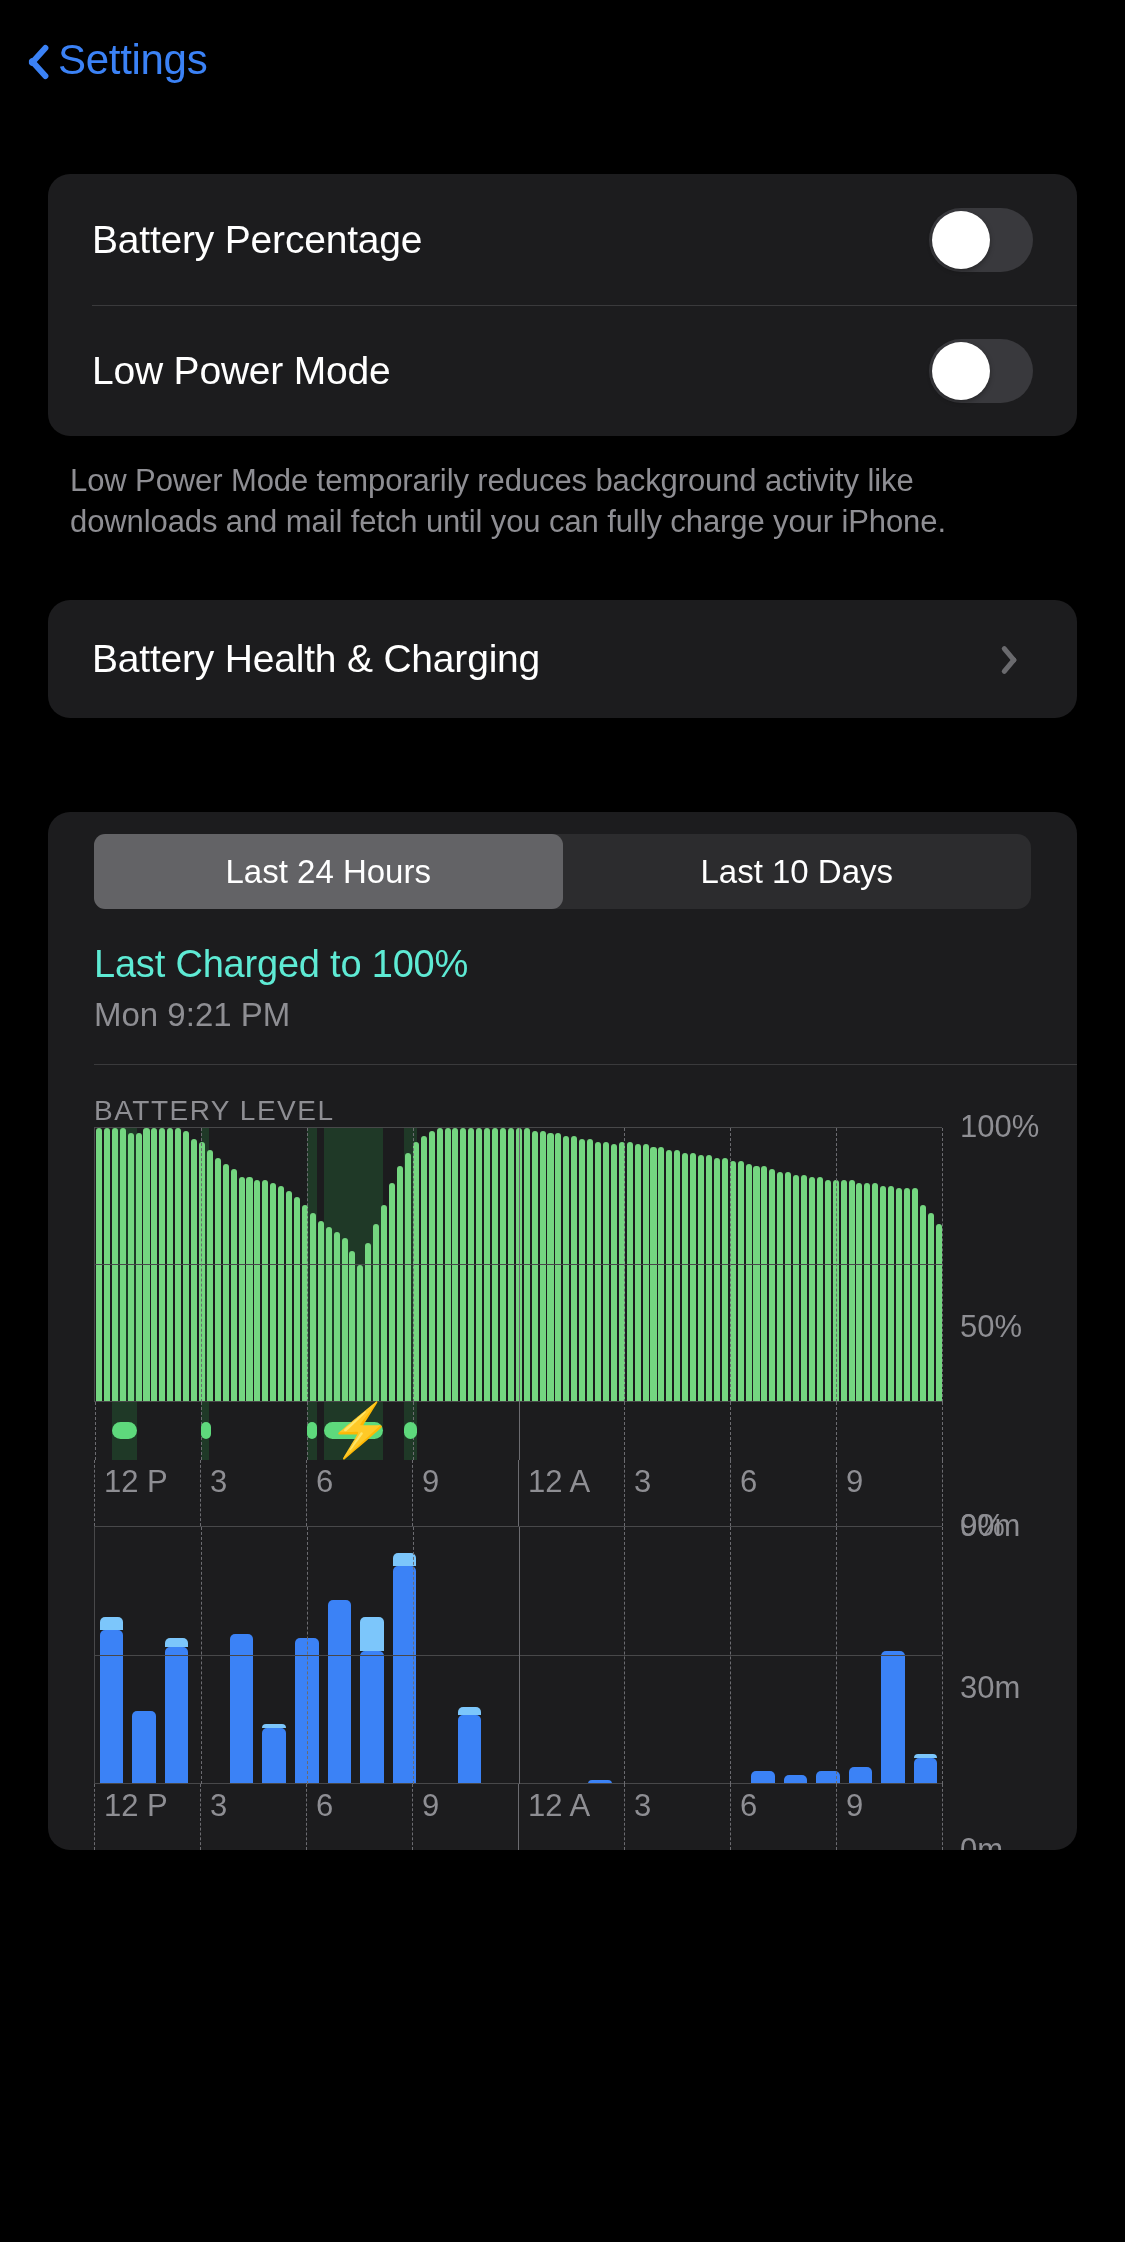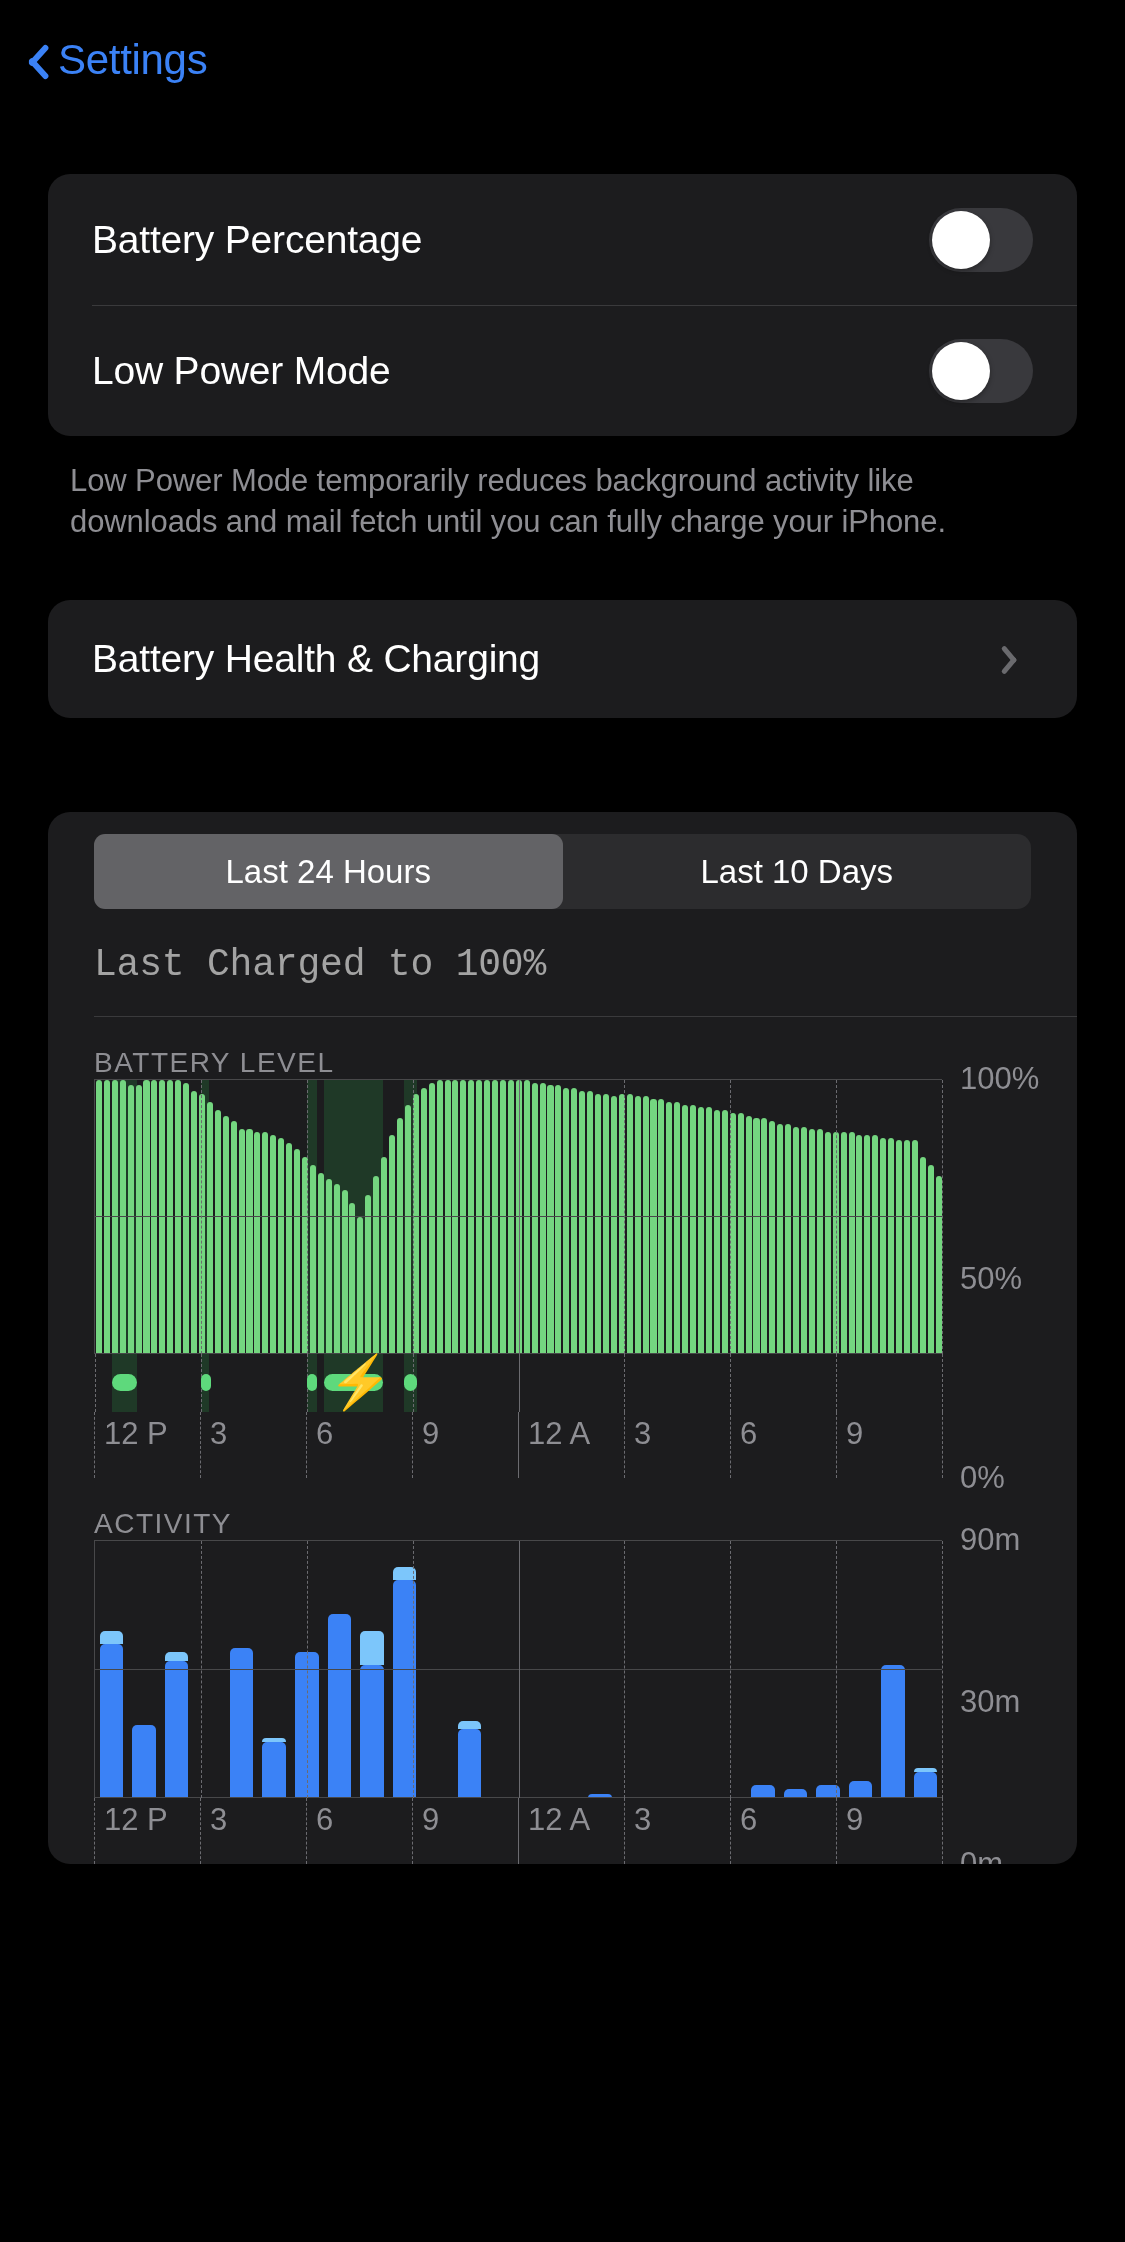--- a/index.html
+++ b/index.html
@@ -109,21 +109,21 @@
     height:75px;
   }
   .seg-item {
     flex:1; display:flex; align-items:center; justify-content:center;
     color:#fff; font-size:33px; border-radius:11px;
     cursor:pointer;
   }
   .seg-item.active { background:#636366; }
 
   .charged-block { padding:34px 46px 0 46px; }
-  .charged-title { color:#a3a3a3; font-size:38px; letter-spacing:-0.2px;font-family:Liberation Mono, monospace; }
+  .charged-title { color:#5eead4; font-size:38px; letter-spacing:-0.2px; }
   .charged-sub { color:#8e8e93; font-size:33px; margin-top:10px; }
 
   .hr { height:1px; background:#3a3a3c; margin:30px 0 0 46px; }
 
   .chart-head {
     color:#8e8e93; font-size:28px; letter-spacing:1.5px;
     padding:30px 0 0 46px;
   }
 
   
@@ -238,20 +238,21 @@
 
 <div class="card usage-card" style="margin-top:94px;">
 
   <div class="seg">
     <div class="seg-item active">Last 24 Hours</div>
     <div class="seg-item">Last 10 Days</div>
   </div>
 
   <div class="charged-block">
     <div class="charged-title">Last Charged to 100%</div>
+    <div class="charged-sub">Mon 9:21 PM</div>
   </div>
 
   <div class="hr"></div>
 
   <div class="chart-head">BATTERY LEVEL</div>
 
   <div class="chart-wrap">
     <div class="plot" id="batPlot">
         <div class="shade" style="left: 36.5%; width: 1.5%;"></div>
         <div class="shade" style="left: 27%; width: 7%;"></div>
@@ -628,21 +629,20 @@
         <div class="tick" style="left: 62.5%;"></div>
         <div class="xlab" style="left: calc(62.5% + 10px);">3</div>
         <div class="tick" style="left: 75%;"></div>
         <div class="xlab" style="left: calc(75% + 10px);">6</div>
         <div class="tick" style="left: 87.5%;"></div>
         <div class="xlab" style="left: calc(87.5% + 10px);">9</div>
         <div class="tick" style="left: 100%;"></div>
       </div>
   </div>
 
-  <div class="chart-head">ACTIVITY</div>
 
   <div class="chart-wrap">
     <div class="plot activity" id="actPlot">
       <div class="bars act" id="actBars">
           <div class="bar">
             <i style="height: 60%; background: rgb(59, 130, 246);"></i>
             <u style="height: 5%; bottom: 60%; background: rgb(124, 198, 251);"></u>
           </div>
           <div class="bar">
             <i style="height: 28.3333%; background: rgb(59, 130, 246);"></i>

